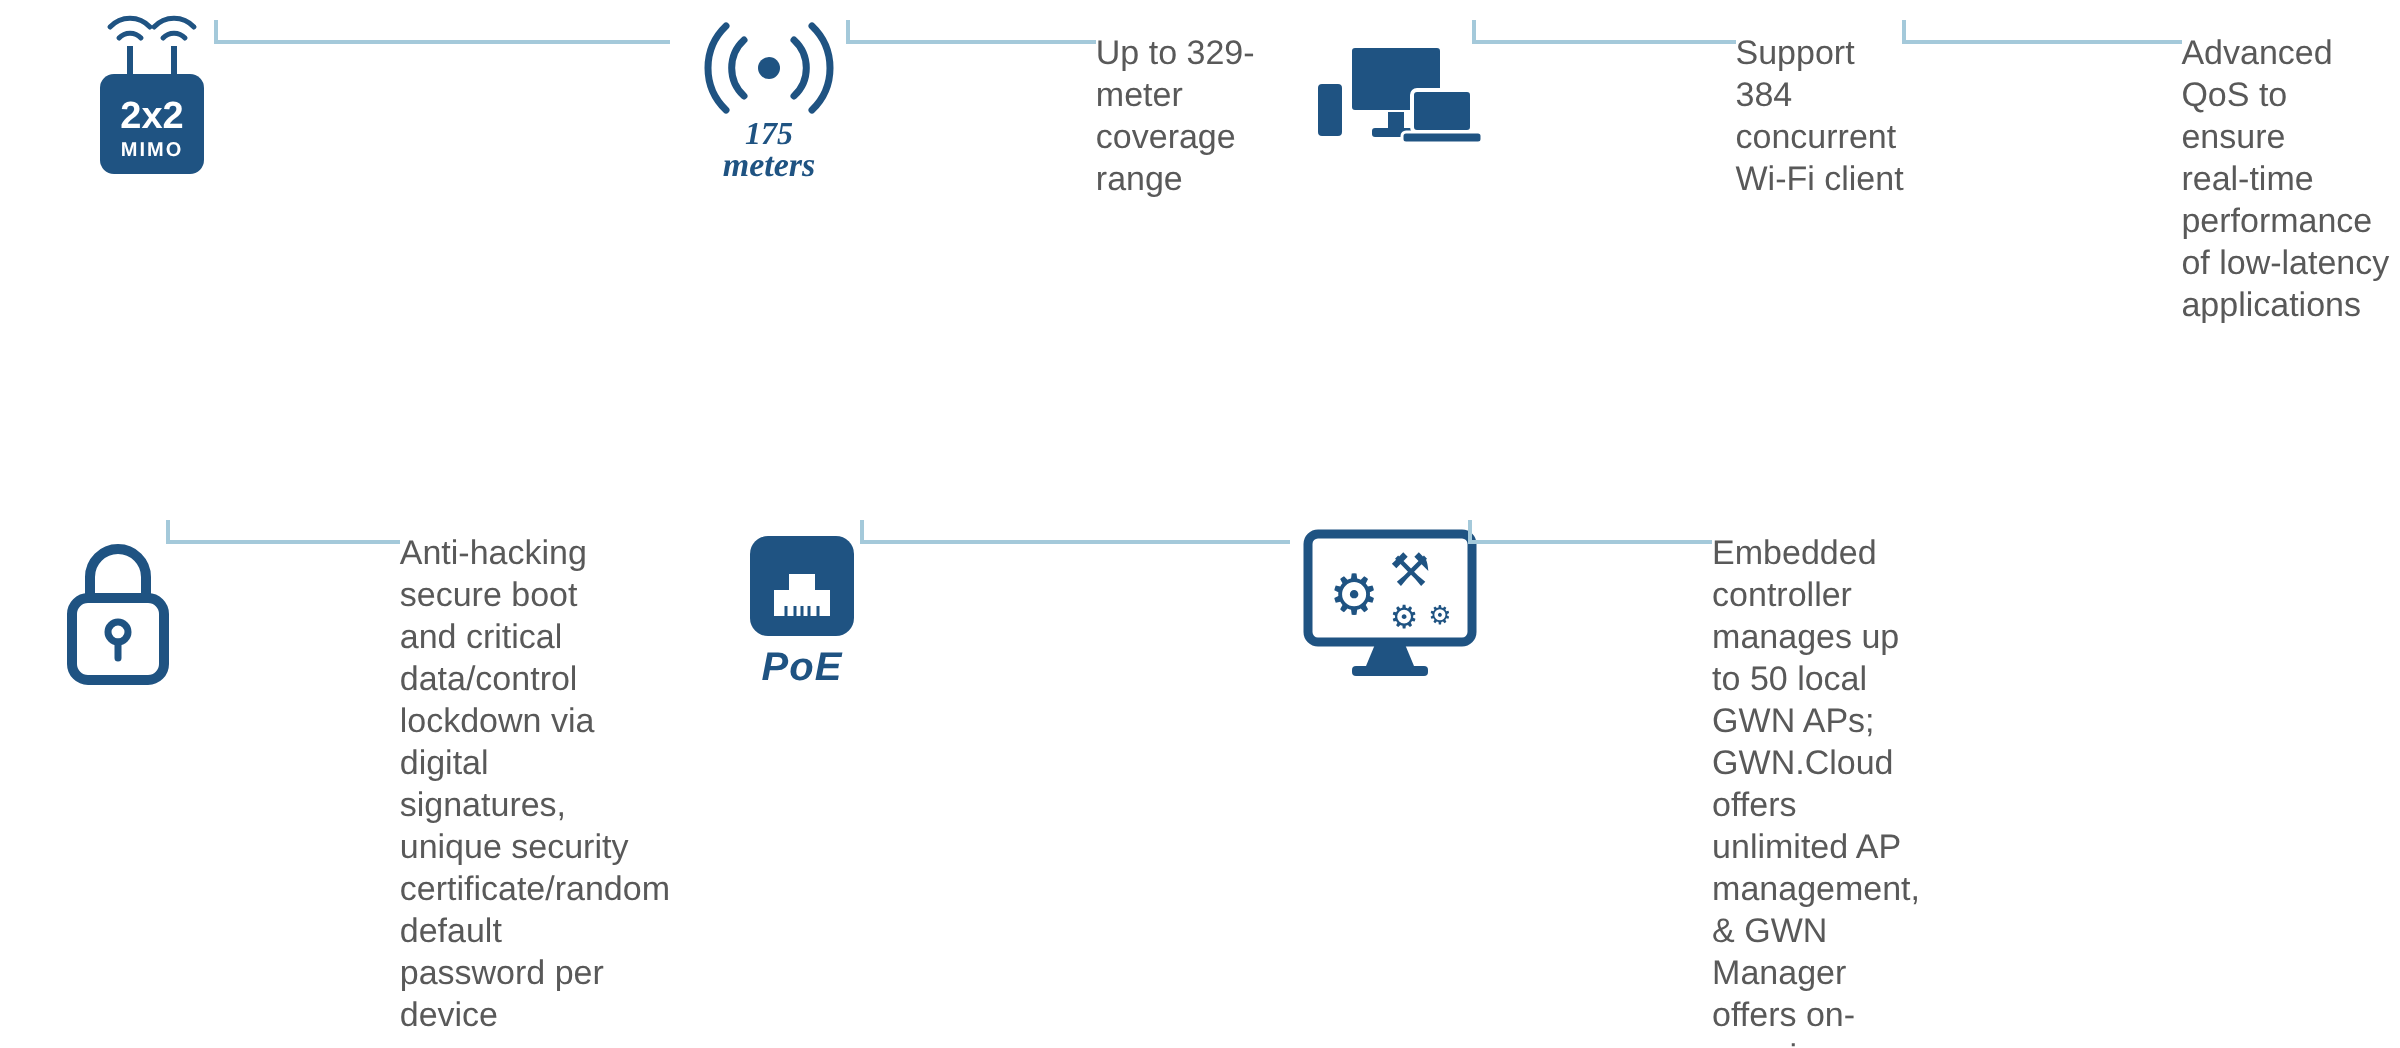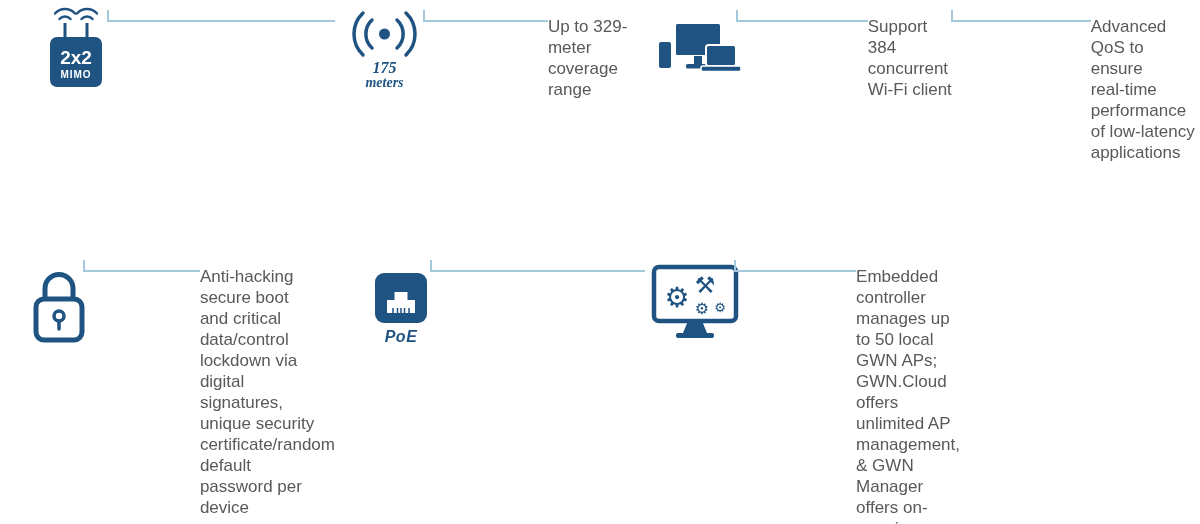--- a/index.html
+++ b/index.html
@@ -38,23 +38,23 @@
     margin:12px 0 0 0;
     font-size:17px;line-height:21px;color:var(--text);
     white-space:pre-line;
   }
   svg text{font-family:"Liberation Sans",sans-serif;}
   .icon-caption{
     color:var(--accent);font-weight:bold;font-style:italic;
     text-align:center;
   }
   .caption-lg{font-size:16px;line-height:17px;}
-  .caption-sm{font-size:14px;line-height:14px;}
+  .caption-sm{font-size:17px;line-height:14px;}
   .gigabit-caption{font-size:17px;margin-top:2px;}
-  .poe-caption{font-size:16px;margin-top:3px;letter-spacing:0.5px;}
+  .poe-caption{font-size:20px;margin-top:3px;letter-spacing:0.5px;}
 </style>
 </head>
 <body>
 
 <div class="grid">
 
 
   <div class="cell">
     <div class="icon-area" style="margin-left:18px;">
       <svg width="80" height="84" viewBox="0 0 80 84">

